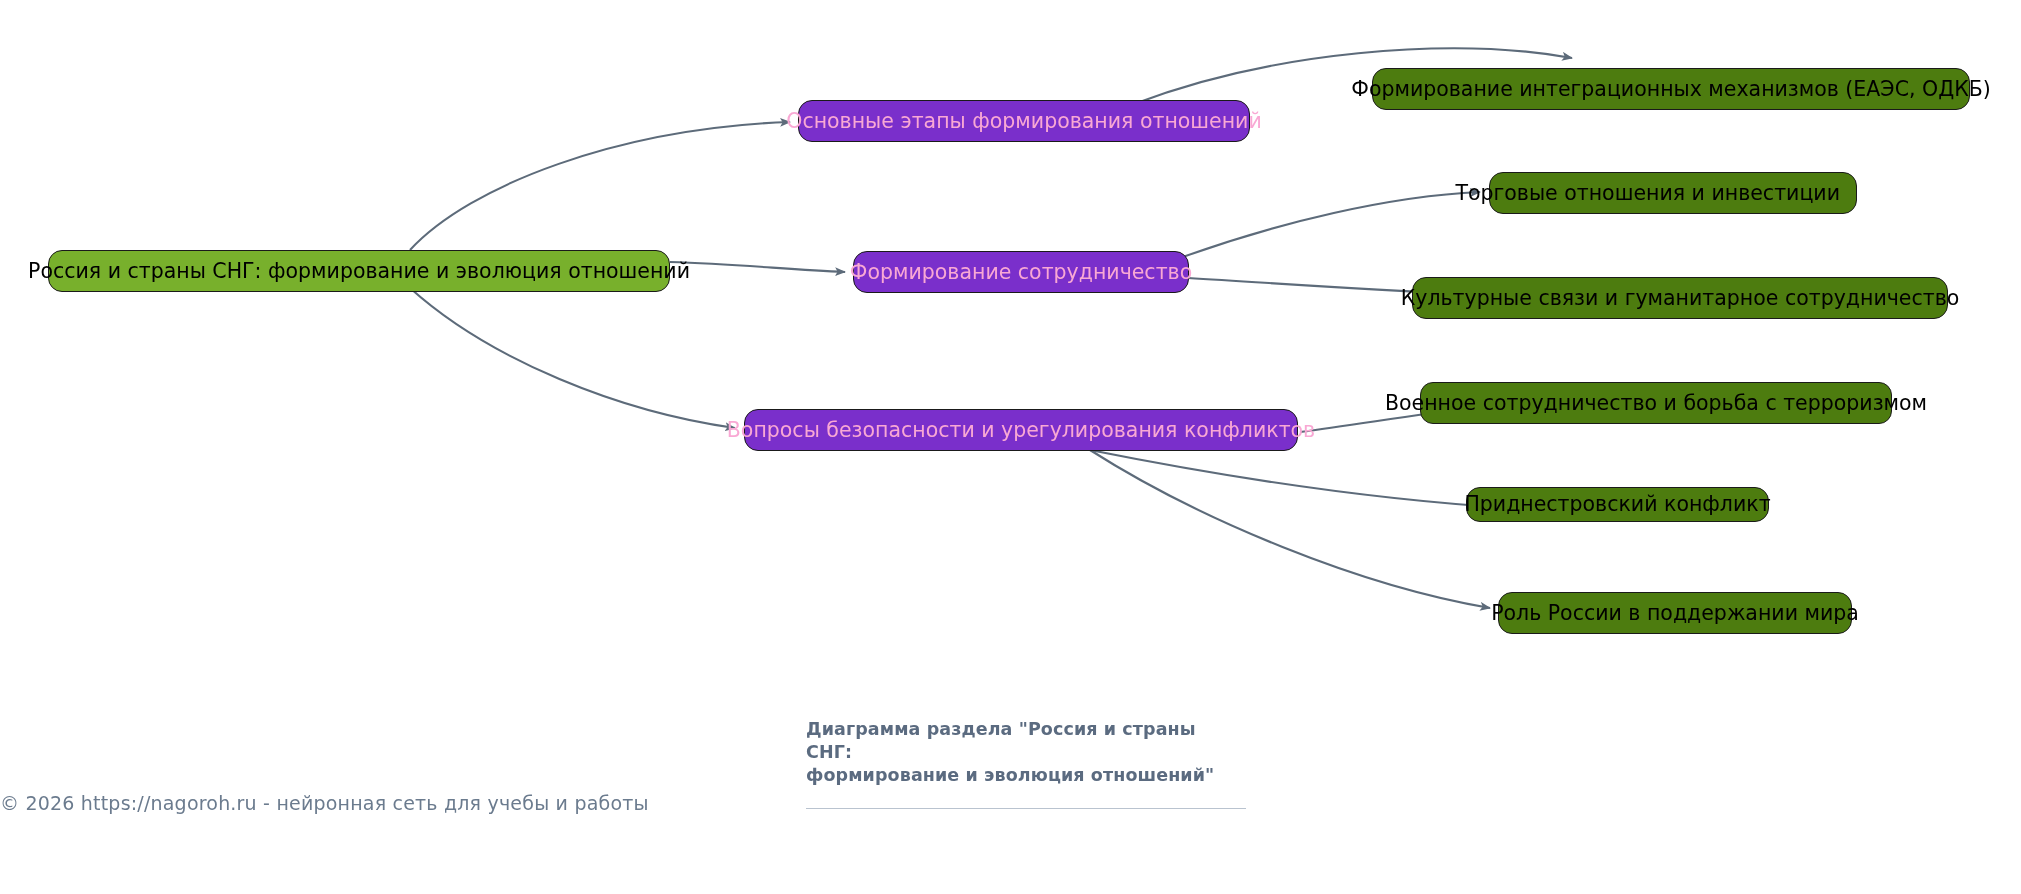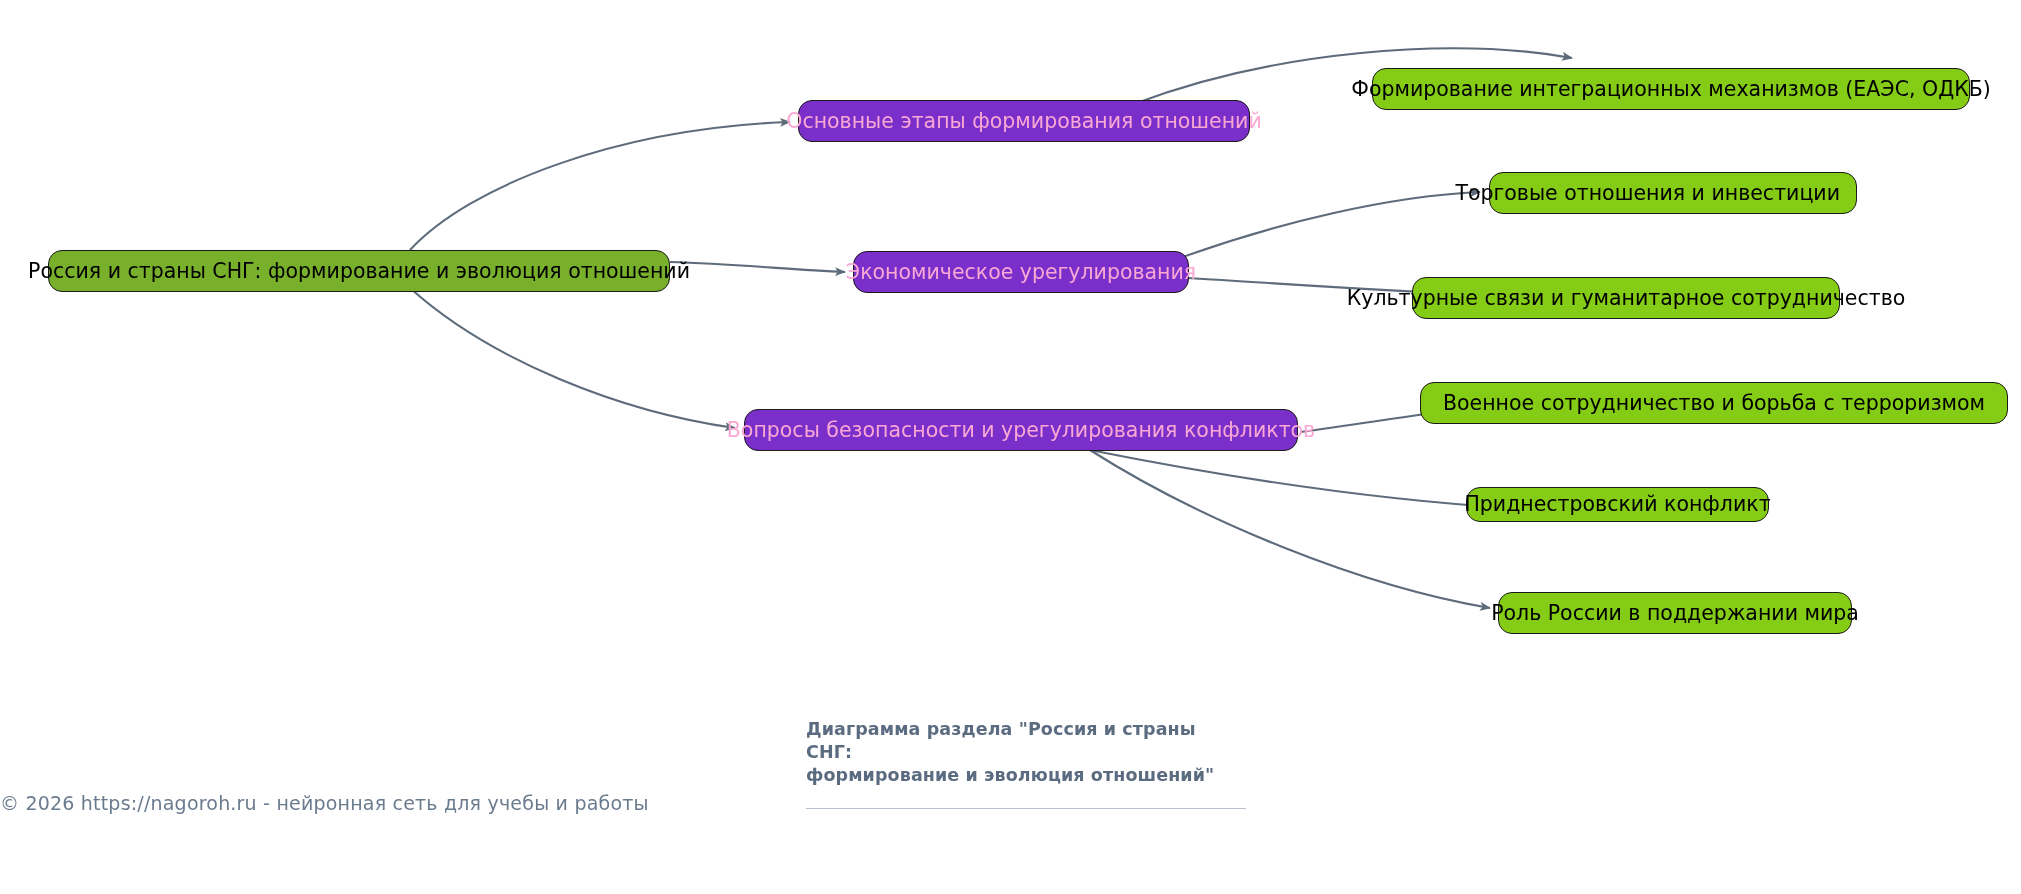--- a/index.html
+++ b/index.html
@@ -62,21 +62,21 @@
     background: #7a2fcb;
     border: 1.6px solid #1a1a1a;
     border-radius: 14px;
     color: #f9a8d4;
     font-size: 20.5px;
     padding: 0 16px;
   }
 
   
   .node.leaf {
-    background: #84cc16;
+    background: #4d7c0f;
     border: 1.6px solid #1a1a1a;
     border-radius: 14px;
     color: #000000;
     font-size: 20.5px;
     padding: 0 16px;
   }
 
   
   #caption-block {
     position: absolute;
@@ -142,40 +142,40 @@
 
   <div class="node root" style="left:48px; top:250px; width:622px; height:42px;">
     <span class="node-label">Россия и страны СНГ: формирование и эволюция отношений</span>
   </div>
 
   <div class="node branch" style="left:798px; top:100px; width:452px; height:42px;">
     <span class="node-label">Основные этапы формирования отношений</span>
   </div>
 
   <div class="node branch" style="left:853px; top:251px; width:336px; height:42px;">
-    <span class="node-label">Экономическое урегулирования</span>
+    <span class="node-label">Формирование сотрудничество</span>
   </div>
 
   <div class="node branch" style="left:744px; top:409px; width:554px; height:42px;">
     <span class="node-label">Вопросы безопасности и урегулирования конфликтов</span>
   </div>
 
   <div class="node leaf" style="left:1372px; top:68px; width:598px; height:42px;">
     <span class="node-label">Формирование интеграционных механизмов (ЕАЭС, ОДКБ)</span>
   </div>
 
   <div class="node leaf" style="left:1489px; top:172px; width:368px; height:42px;justify-content:flex-end;">
     <span class="node-label">Торговые отношения и инвестиции</span>
   </div>
 
-  <div class="node leaf" style="left:1412px; top:277px; width:428px; height:42px;">
+  <div class="node leaf" style="left:1412px; top:277px; width:536px; height:42px;">
     <span class="node-label">Культурные связи и гуманитарное сотрудничество</span>
   </div>
 
-  <div class="node leaf" style="left:1420px; top:382px; width:588px; height:42px;">
+  <div class="node leaf" style="left:1420px; top:382px; width:472px; height:42px;border-radius:13px;">
     <span class="node-label">Военное сотрудничество и борьба с терроризмом</span>
   </div>
 
   <div class="node leaf" style="left:1466px; top:487px; width:303px; height:35px;">
     <span class="node-label">Приднестровский конфликт</span>
   </div>
 
   <div class="node leaf" style="left:1498px; top:592px; width:354px; height:42px;">
     <span class="node-label">Роль России в поддержании мира</span>
   </div>

